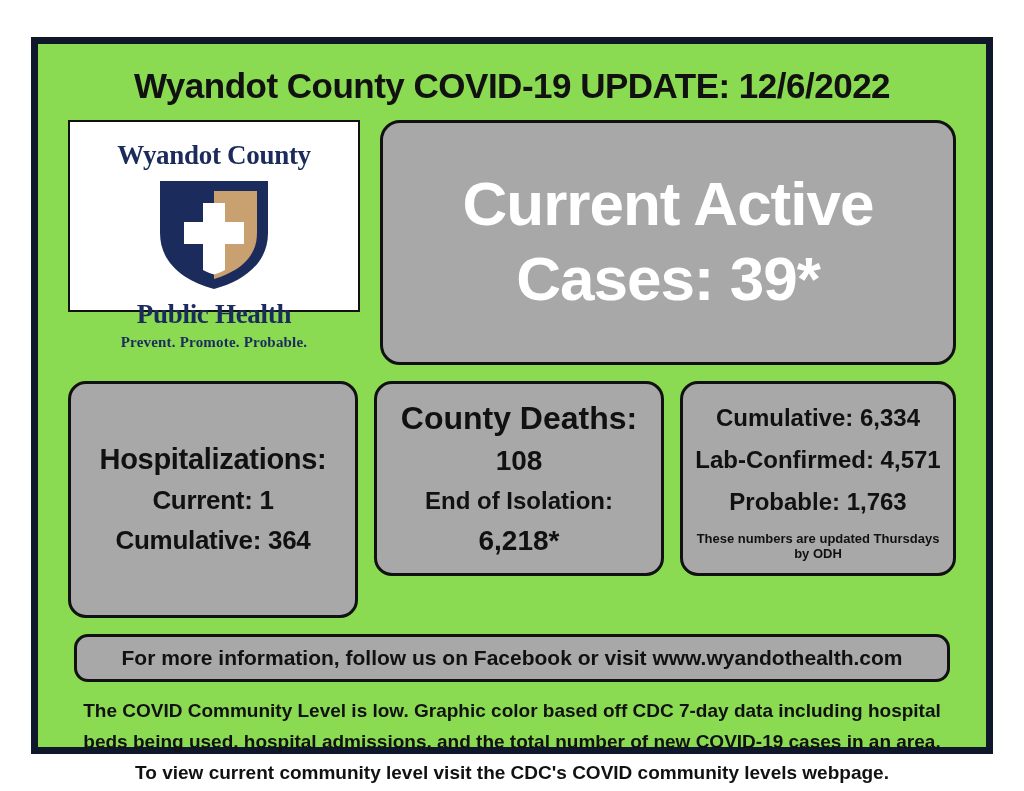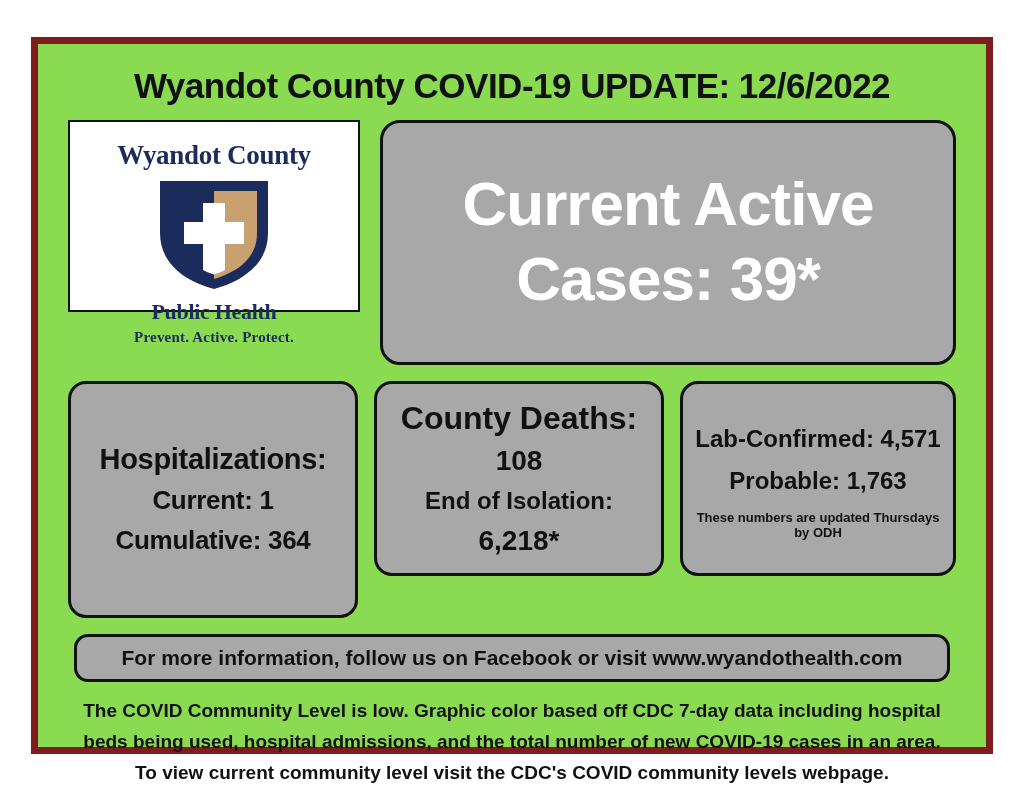--- a/index.html
+++ b/index.html
@@ -13,21 +13,21 @@
     font-family: "Liberation Sans", sans-serif;
     overflow: hidden;
   }
   .poster {
     position: absolute;
     left: 31px;
     top: 37px;
     width: 962px;
     height: 717px;
     background: #8ada52;
-    border: 7px solid #7f1d1d;
+    border: 7px solid #0f172a;
     box-sizing: border-box;
   }
   .title {
     text-align: center;
     font-size: 35px;
     font-weight: bold;
     color: #111111;
     letter-spacing: -0.5px;
     margin-top: 22px;
     white-space: nowrap;
@@ -55,21 +55,21 @@
     font-size: 27px;
     font-weight: bold;
     color: #1b2c5c;
     letter-spacing: -0.3px;
   }
   .shield-wrap {
     margin: 4px 0 2px 0;
   }
   .logo-bottom-text {
     font-family: "Liberation Serif", serif;
-    font-size: 22px;
+    font-size: 27px;
     font-weight: bold;
     color: #1b2c5c;
     letter-spacing: -0.3px;
   }
   .logo-tagline {
     font-family: "Liberation Serif", serif;
     font-size: 15px;
     font-weight: bold;
     color: #1b2c5c;
     margin-top: 4px;
@@ -210,21 +210,21 @@
       <div class="logo-top-text">Wyandot County</div>
       <div class="shield-wrap">
         <svg width="128" height="118" viewBox="0 0 128 118" aria-hidden="true">
           <path d="M10 6 H118 V58 C118 88 94 106 64 114 C34 106 10 88 10 58 Z" fill="#1b2c5c"></path>
           <path d="M21 16 H64 V104 C38 96 21 82 21 58 Z" fill="#1b2c5c"></path>
           <path d="M64 16 H107 V58 C107 82 90 96 64 104 Z" fill="#c9a070"></path>
           <path d="M53 28 H75 V47 H94 V69 H75 V95 C71 97 67 98.5 64 99.5 C61 98.5 57 97 53 95 V69 H34 V47 H53 Z" fill="#ffffff"></path>
         </svg>
       </div>
       <div class="logo-bottom-text">Public Health</div>
-      <div class="logo-tagline">Prevent.  Active.  Protect.</div>
+      <div class="logo-tagline">Prevent.  Promote.  Probable.</div>
     </div>
 
     <div class="active-box">
       <div class="active-line1">Current Active</div>
       <div class="active-line2">Cases:  39*</div>
     </div>
 
   </div>
 
   <div class="row-mid">
@@ -236,20 +236,21 @@
     </div>
 
     <div class="grey-box box-deaths">
       <div class="d-title">County Deaths:</div>
       <div class="d-value">108</div>
       <div class="d-label2">End of Isolation:</div>
       <div class="d-value2">6,218*</div>
     </div>
 
     <div class="grey-box box-cumul">
+      <div class="c-line">Cumulative: 6,334</div>
       <div class="c-line">Lab-Confirmed: 4,571</div>
       <div class="c-line">Probable: 1,763</div>
       <div class="c-note">These numbers are updated Thursdays by ODH</div>
     </div>
 
   </div>
 
   <div class="info-bar">For more information, follow us on Facebook or visit www.wyandothealth.com</div>
 
   <div class="footer">

